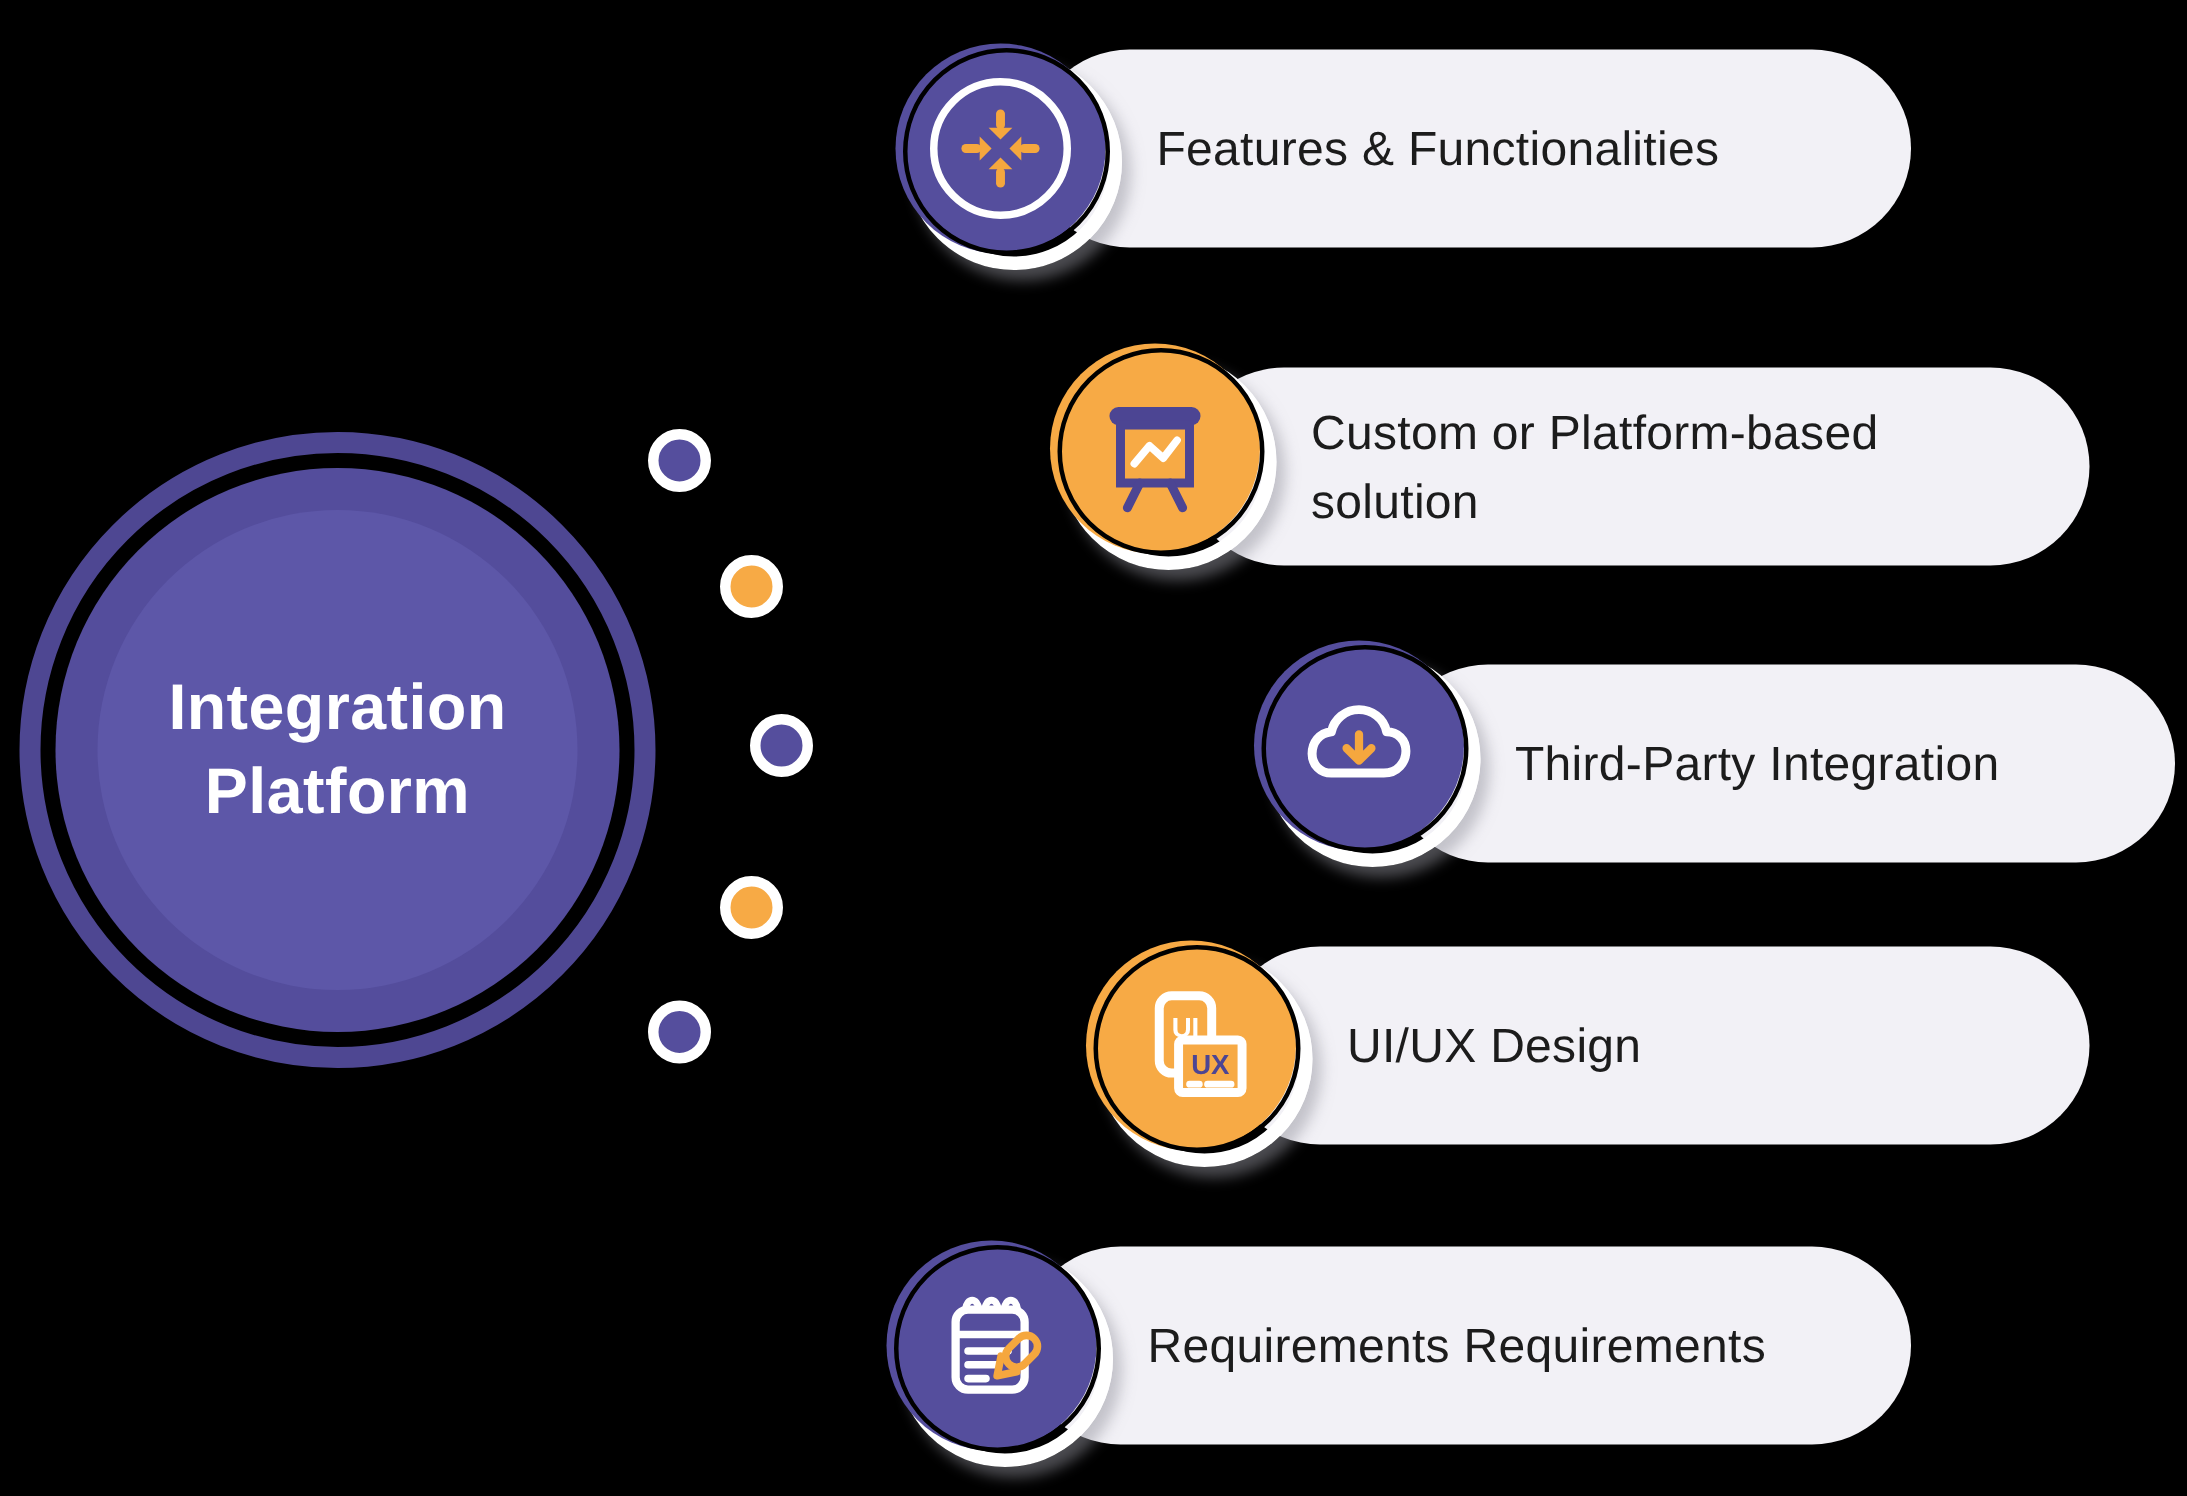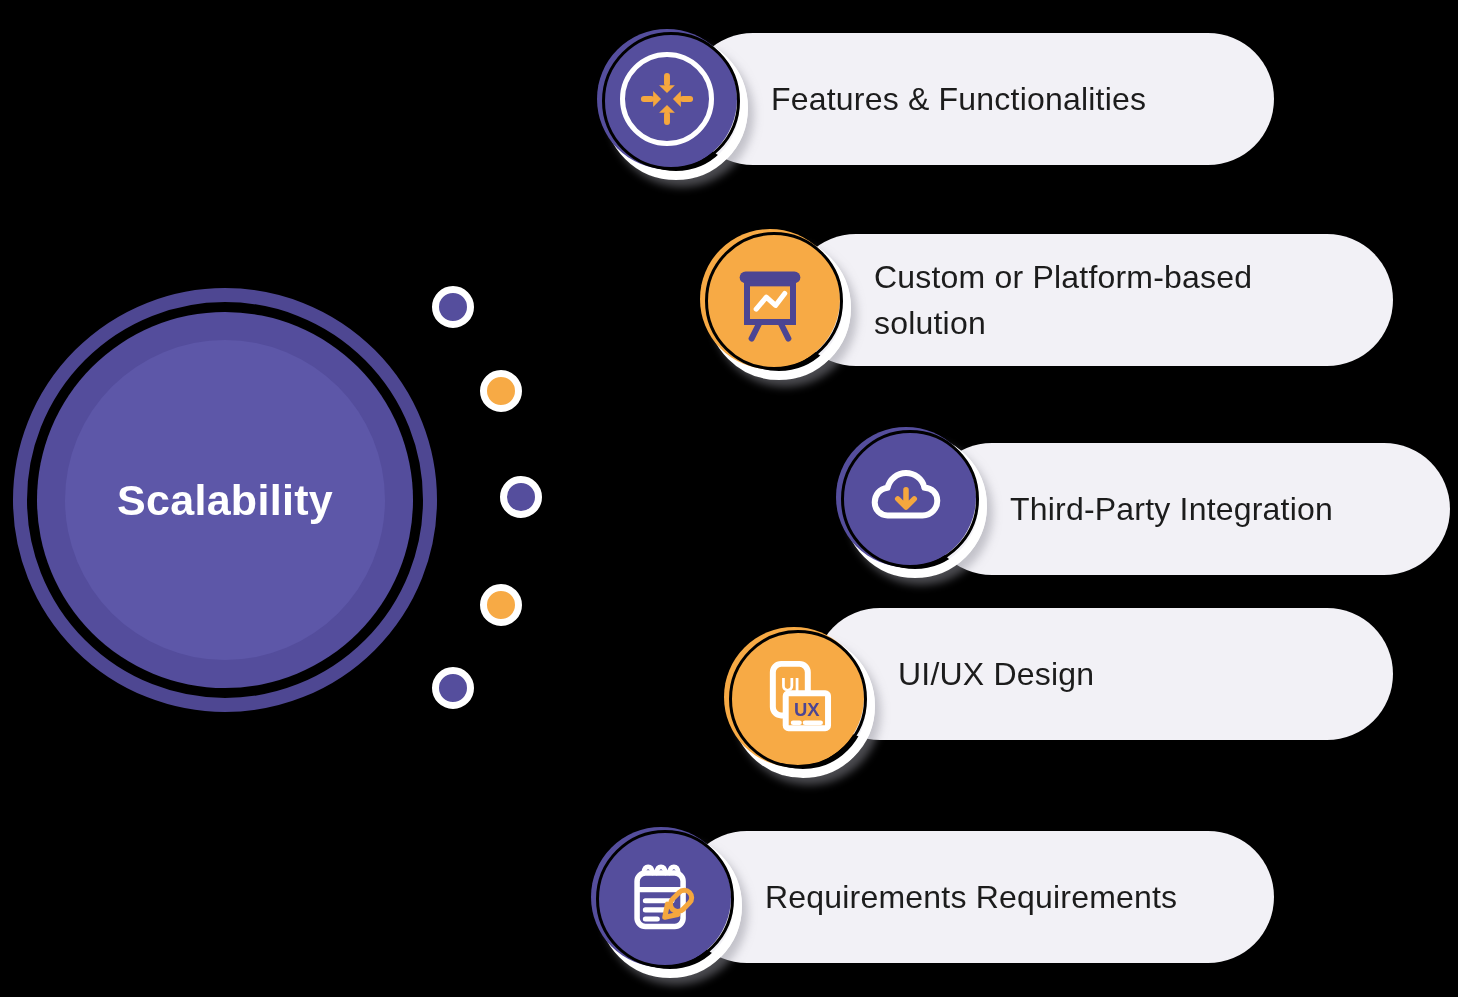--- a/index.html
+++ b/index.html
@@ -61,21 +61,22 @@
 <body>
 
 <div class="stage">
 
   <div class="hub">
     <div class="hub-ring"></div>
     <div class="hub-black"></div>
     <div class="hub-disc"></div>
     <div class="hub-inner"></div>
     <div class="hub-title">
-      <div>Scalability</div>
+      <div>Integration</div>
+      <div>Platform</div>
     </div>
   </div>
 
   <div class="dot dot--purple" style="left:432px;top:286px"></div>
   <div class="dot dot--orange" style="left:480px;top:370px"></div>
   <div class="dot dot--purple" style="left:500px;top:476px"></div>
   <div class="dot dot--orange" style="left:480px;top:584px"></div>
   <div class="dot dot--purple" style="left:432px;top:667px"></div>
 
   <section class="item">
@@ -100,21 +101,21 @@
               <path d="M50 85 V74"></path>
             <path d="M15 50 H26"></path>
               <path d="M85 50 H74"></path>
           </g>
         </svg>
       </span>
     </div>
   </section>
 
   <section class="item">
-    <div class="pill pill--wrap" style="left:790px;top:234px;width:603px">
+    <div class="pill pill--wrap" style="left:790px;top:245px;width:603px">
       <span class="pill-label">Custom or Platform-based solution</span>
     </div>
     <div class="badge badge--orange" style="left:700px;top:229px">
       <span class="ring-white"></span>
       <span class="disc"></span>
       <span class="ring-black"></span>
       <span class="icon">
         <svg width="92" height="92" viewBox="0 0 100 100" fill="none">
           <rect x="17" y="20" width="66" height="13" rx="6.5" fill="#4C4593"></rect>
           <rect x="25" y="33" width="50" height="42" class="stroke-purple" stroke-width="6.5"></rect>
@@ -136,21 +137,21 @@
       <span class="icon">
         <svg width="92" height="92" viewBox="0 0 100 100" fill="none">
           <path d="M30 70 L68 70 C78 70 84 62 84 54 C84 46 78 40 70 40 C68 30 59 24 50 24 C40 24 32 31 30 40 C21 41 16 48 16 56 C16 64 22 70 30 70 Z" class="stroke-white" stroke-width="6.5" stroke-linejoin="round"></path>
           <path d="M50 42 V58 M41 52 L50 61 L59 52" class="stroke-orange" stroke-width="6" stroke-linecap="round" stroke-linejoin="round"></path>
         </svg>
       </span>
     </div>
   </section>
 
   <section class="item">
-    <div class="pill" style="left:814px;top:608px;width:579px">
+    <div class="pill" style="left:814px;top:631px;width:579px">
       <span class="pill-label">UI/UX Design</span>
     </div>
     <div class="badge badge--orange" style="left:724px;top:627px">
       <span class="ring-white"></span>
       <span class="disc"></span>
       <span class="ring-black"></span>
       <span class="icon">
         <svg width="92" height="92" viewBox="0 0 100 100" fill="none">
           <rect x="27" y="14" width="38" height="56" rx="9" class="stroke-white" stroke-width="6.5"></rect>
           <text x="46" y="44" text-anchor="middle" font-size="20" font-weight="bold" fill="#FFFFFF">UI</text>

